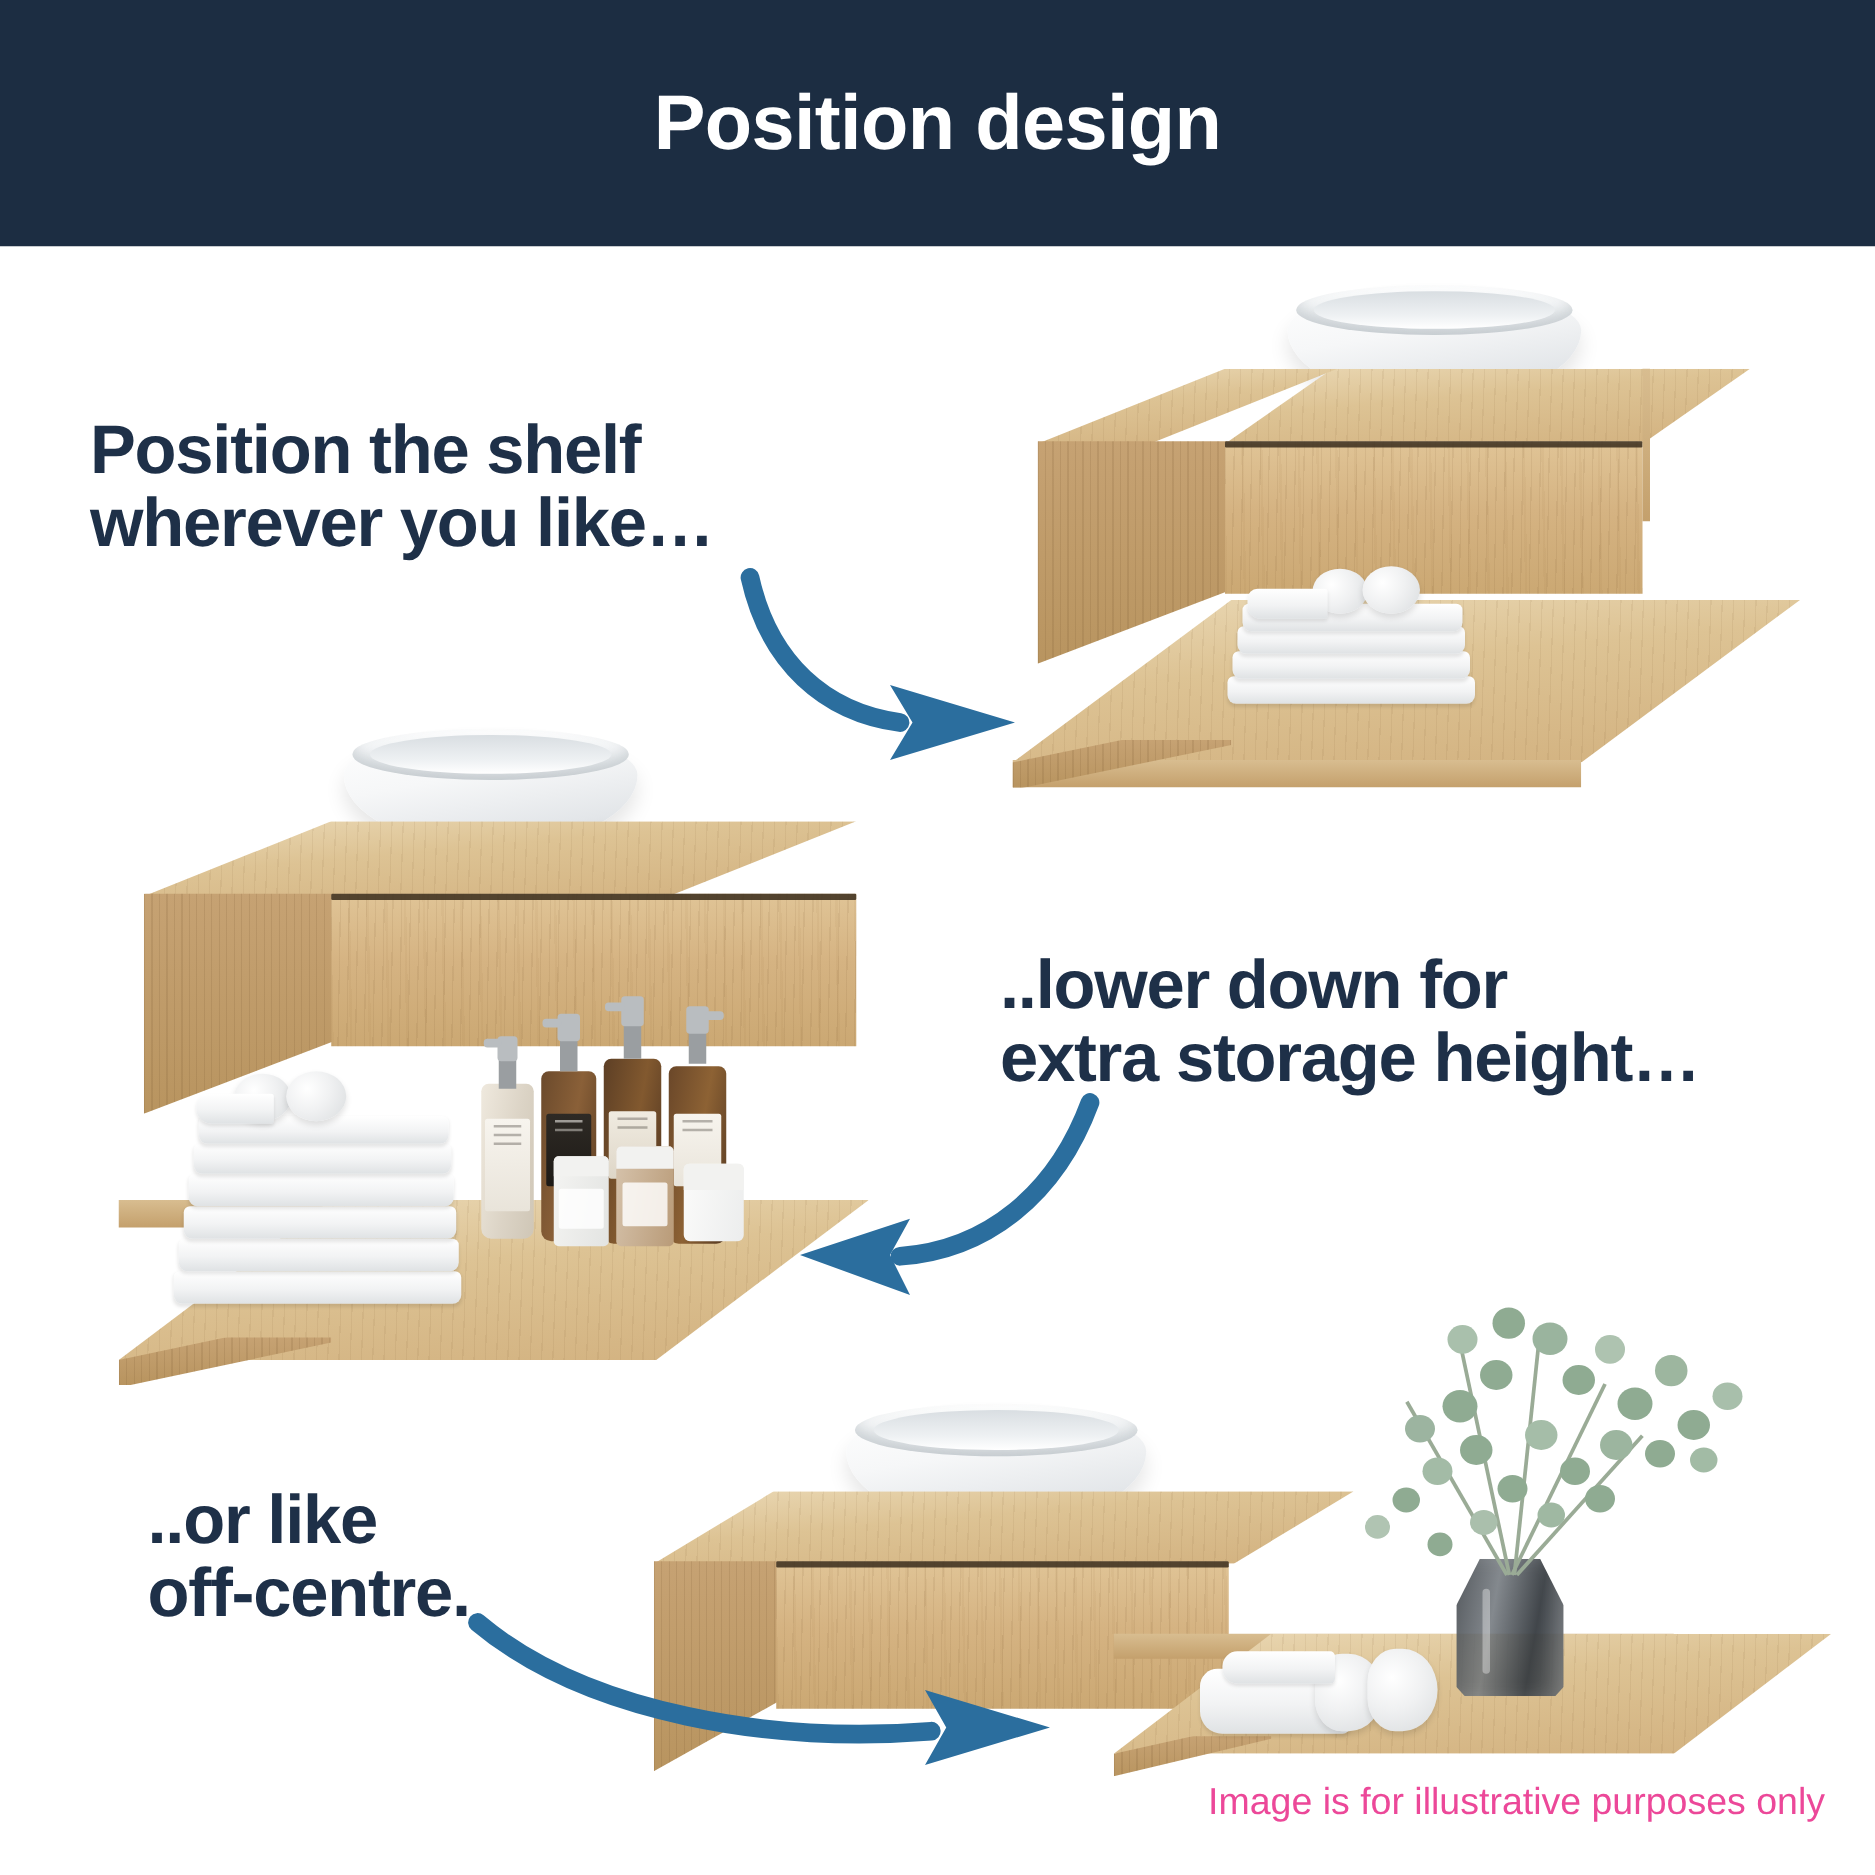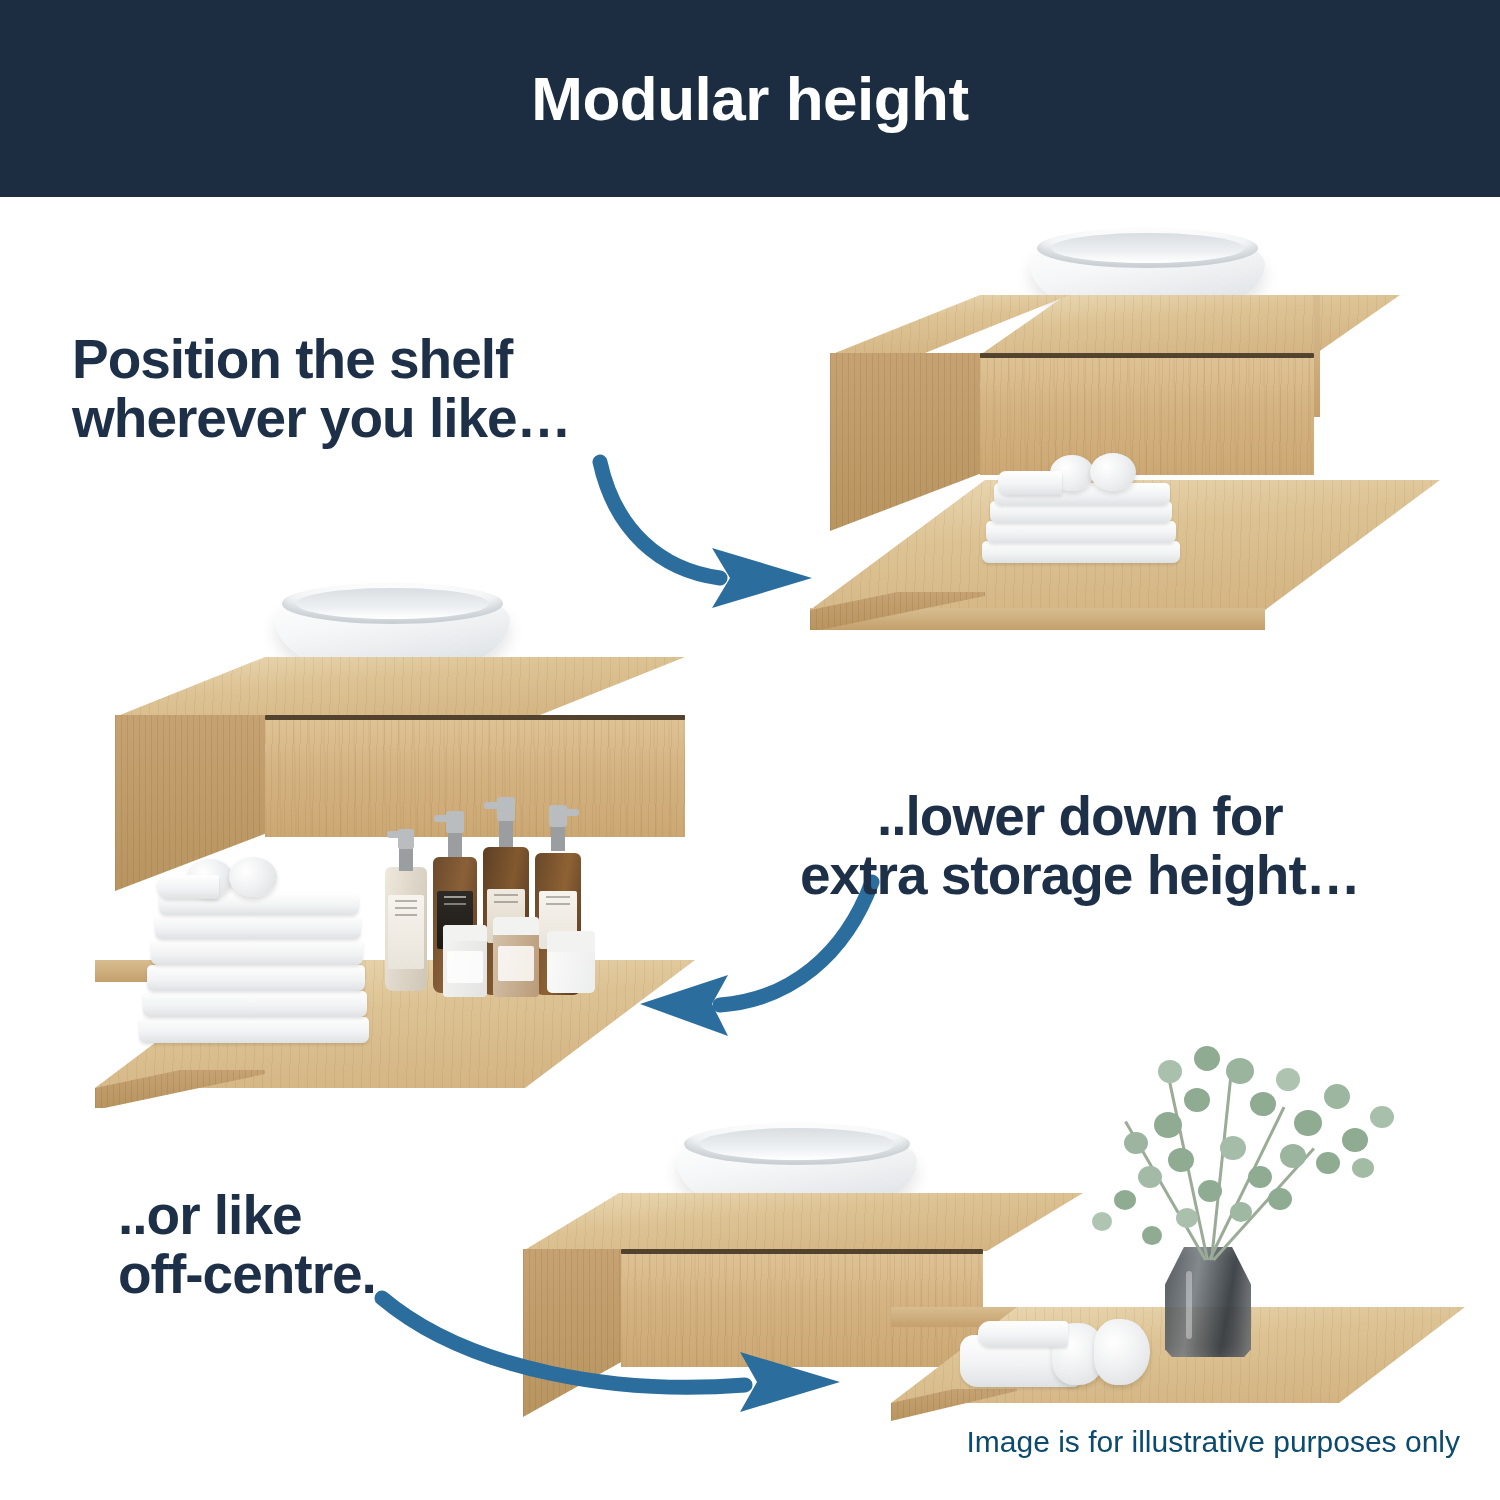--- a/index.html
+++ b/index.html
@@ -31,26 +31,26 @@
     position:absolute;
     color:#1e3048;
     font-weight:bold;
     font-size:55px;
     line-height:1.08;
     letter-spacing:-1px;
     white-space:pre-line;
     font-family:"Liberation Sans", sans-serif;
   }
   #callout-1{left:72px;top:330px;}
-  #callout-2{left:800px;top:758px;text-align:center;margin-top:29px;}
+  #callout-2{left:800px;top:758px;text-align:left;}
   #callout-3{left:118px;top:1186px;}
 
   .footnote{
     position:absolute;right:40px;top:1425px;
-    color:#0c4a6e;
+    color:#ec4899;
     font-size:30px;font-weight:normal;
     font-family:"Liberation Sans", sans-serif;
   }
 
   
   .arrow-layer{position:absolute;left:0;top:0;width:1500px;height:1500px;pointer-events:none;}
 
   
   .scene{position:absolute;}
 
@@ -166,21 +166,21 @@
   .vase .hl{position:absolute;left:24%;top:22%;width:7%;height:62%;background:rgba(255,255,255,.35);border-radius:4px;}
   .leaf{position:absolute;border-radius:50%;background:#8fab92;}
   .stem{position:absolute;background:#9aab96;transform-origin:bottom center;}
 </style>
 </head>
 <body>
 
 <div class="page">
 
   <div class="header">
-    <div class="header-title">Modular height</div>
+    <div class="header-title">Position design</div>
   </div>
 
   <div class="scene" style="left:810px;top:225px;width:640px;height:450px;">
 
     <div class="basin" style="left:220px;top:5px;width:235px;height:90px;">
       <div class="bowl"></div>
       <div class="rim"></div>
       <div class="cavity"></div>
     </div>
 

